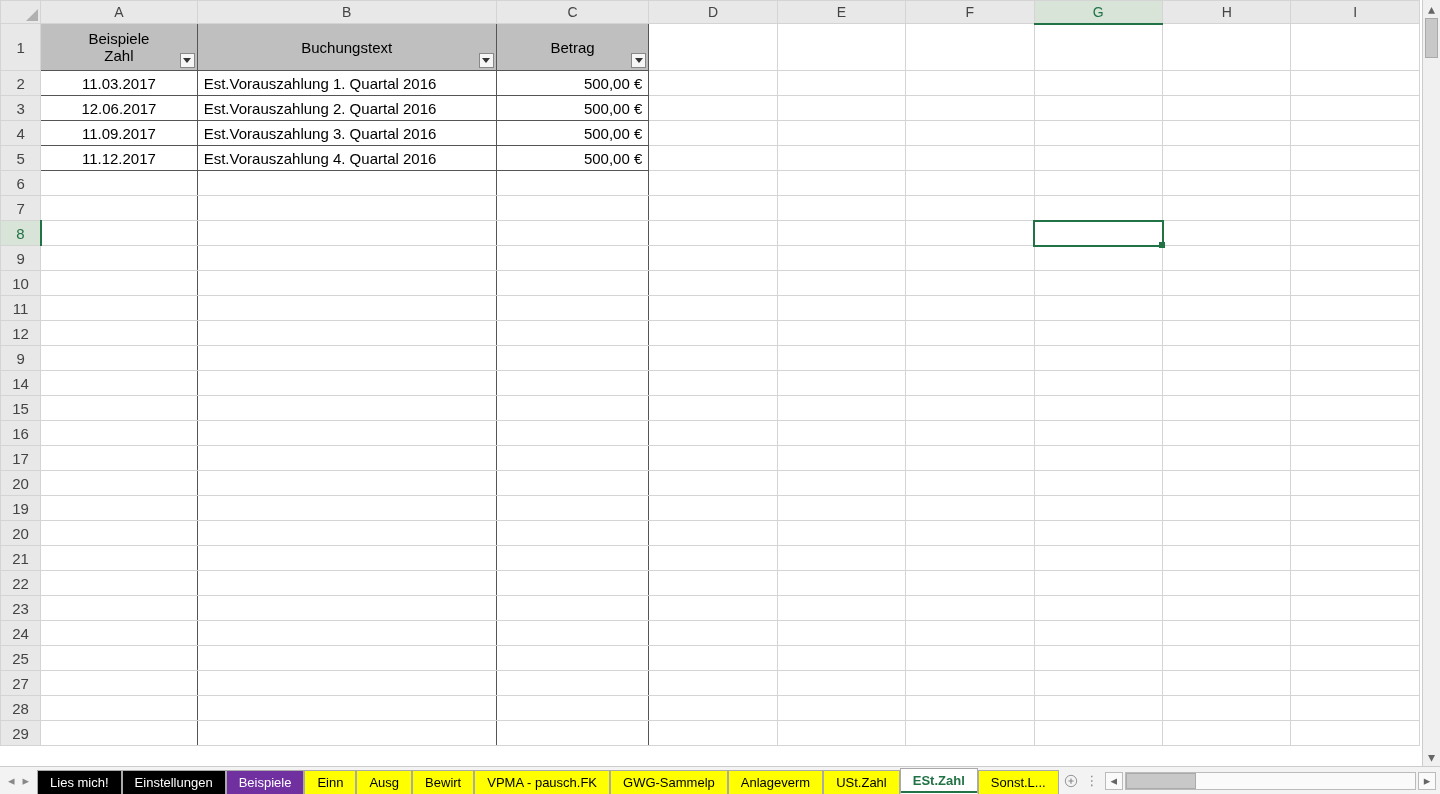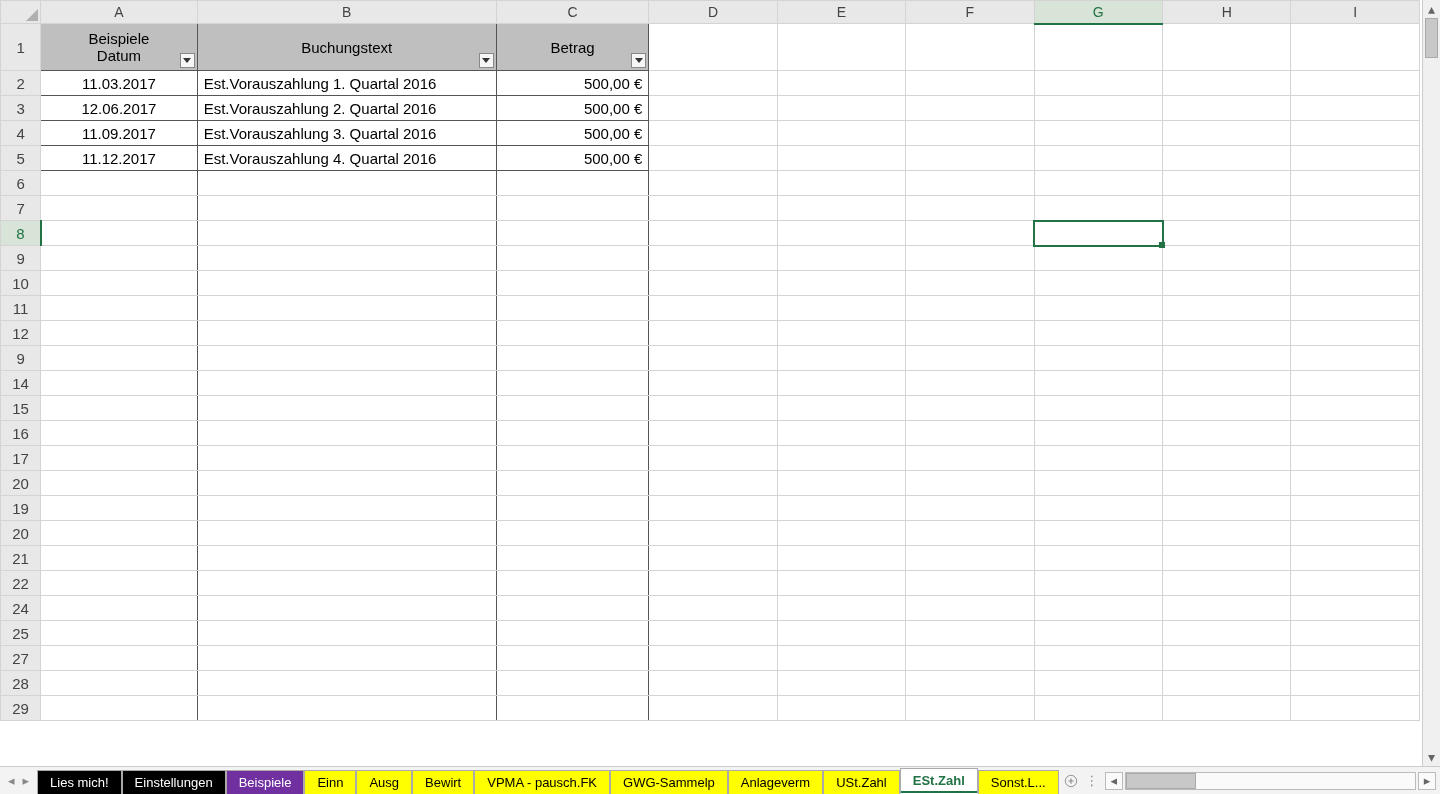--- a/index.html
+++ b/index.html
@@ -98,21 +98,21 @@
             <th class="colhdr">F</th>
             <th class="colhdr active">G</th>
             <th class="colhdr">H</th>
             <th class="colhdr">I</th>
           </tr>
         </thead>
         <tbody id="sheet-body" class="tblgrid">
             <tr style="height: 47px;">
               <td class="rowhdr" style="height: 47px;">1</td>
               <td class="datahead" style="height: 47px;">
-                <div class="twoline"><span>Beispiele</span><br><span>Datum</span></div>
+                <div class="twoline"><span>Beispiele</span><br><span>Zahl</span></div>
                 <div class="fbtn"></div>
               </td>
               <td class="datahead"><span>Buchungstext</span><div class="fbtn"></div></td>
               <td class="datahead"><span>Betrag</span><div class="fbtn"></div></td>
               <td></td>
               <td></td>
               <td></td>
               <td></td>
               <td></td>
               <td></td>
@@ -352,20 +352,32 @@
               <td class="bC"></td>
               <td></td>
               <td></td>
               <td></td>
               <td></td>
               <td></td>
               <td></td>
             </tr>
             <tr>
               <td class="rowhdr">22</td>
+              <td class="bA"></td>
+              <td class="bB"></td>
+              <td class="bC"></td>
+              <td></td>
+              <td></td>
+              <td></td>
+              <td></td>
+              <td></td>
+              <td></td>
+            </tr>
+            <tr>
+              <td class="rowhdr">23</td>
               <td class="bA"></td>
               <td class="bB"></td>
               <td class="bC"></td>
               <td></td>
               <td></td>
               <td></td>
               <td></td>
               <td></td>
               <td></td>
             </tr>

